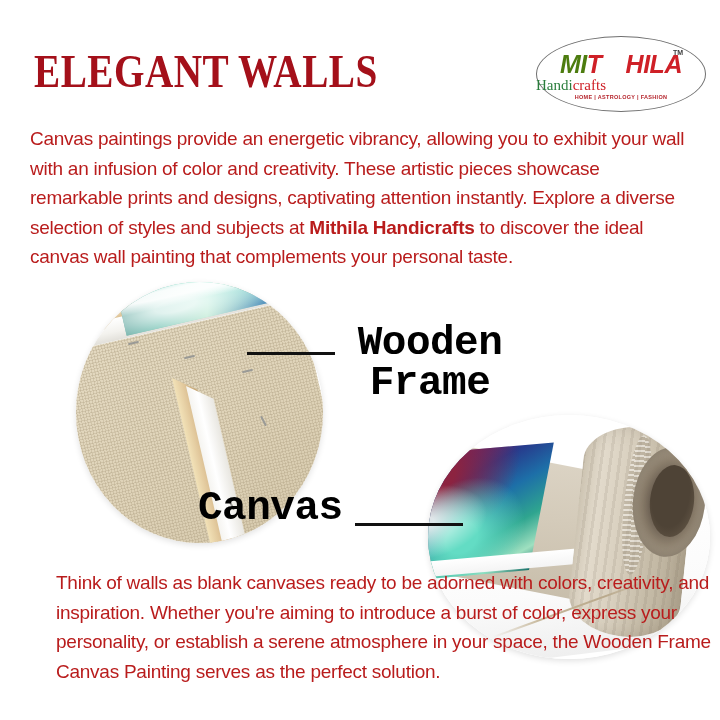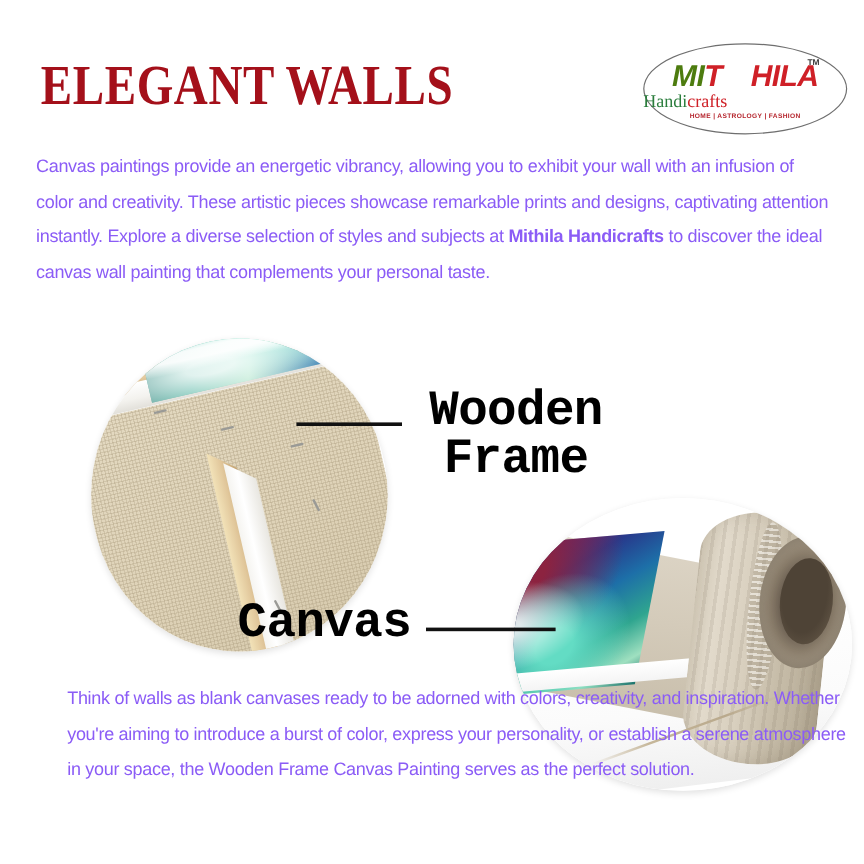--- a/index.html
+++ b/index.html
@@ -83,23 +83,23 @@
     color:#b5242c;
     font-weight:bold;
   }
 
   
   .body-copy {
     position:absolute;
     left:30px;
     width:662px;
     font-family:"Liberation Sans", sans-serif;
-    font-size:15px;
+    font-size:19px;
     line-height:29.5px;
-    color:#8b5cf6;
+    color:#b91c1c;
     letter-spacing:-0.25px;
   }
   #paragraph-top { top:124px; }
   #paragraph-bottom { top:568px;margin-left:26px; }
   .body-copy b { font-weight:bold; }
 
   
   .detail-ellipse {
     position:absolute;
     border-radius:50% / 50%;
@@ -284,21 +284,21 @@
   }
   #wooden-frame-label {
     left:330px; top:323px;
     width:200px;
     font-size:41px;
     text-align:center;
     letter-spacing:-0.5px;
   }
   #wooden-frame-label .l2 { display:block; }
   #canvas-label {
-    left:198px; top:500px;
+    left:198px; top:488px;
     font-size:41px;
     letter-spacing:-0.5px;
   }
   .leader-line {
     position:absolute;
     height:3px;
     background:#111111;
   }
   #wooden-frame-leader { left:247px; top:352px; width:88px; }
   #canvas-leader { left:355px; top:523px; width:108px; }

